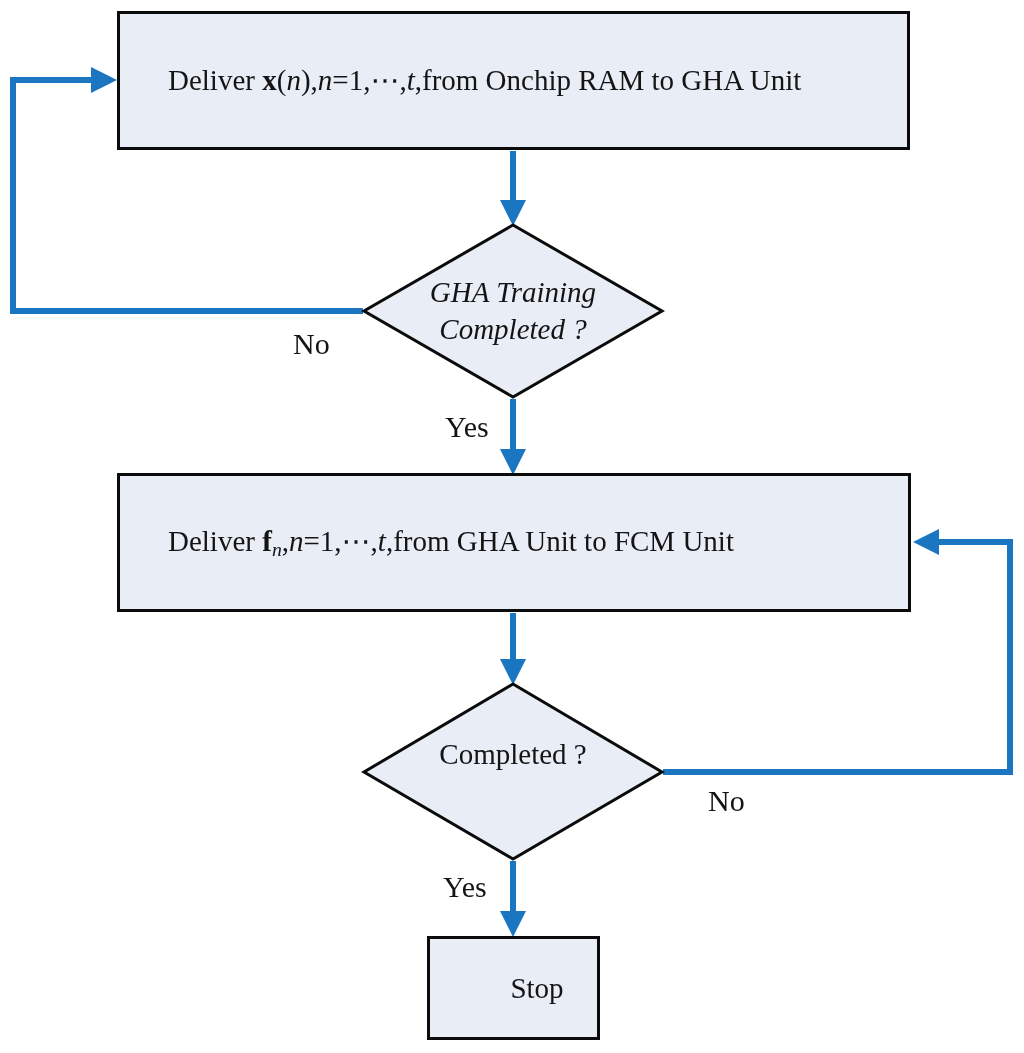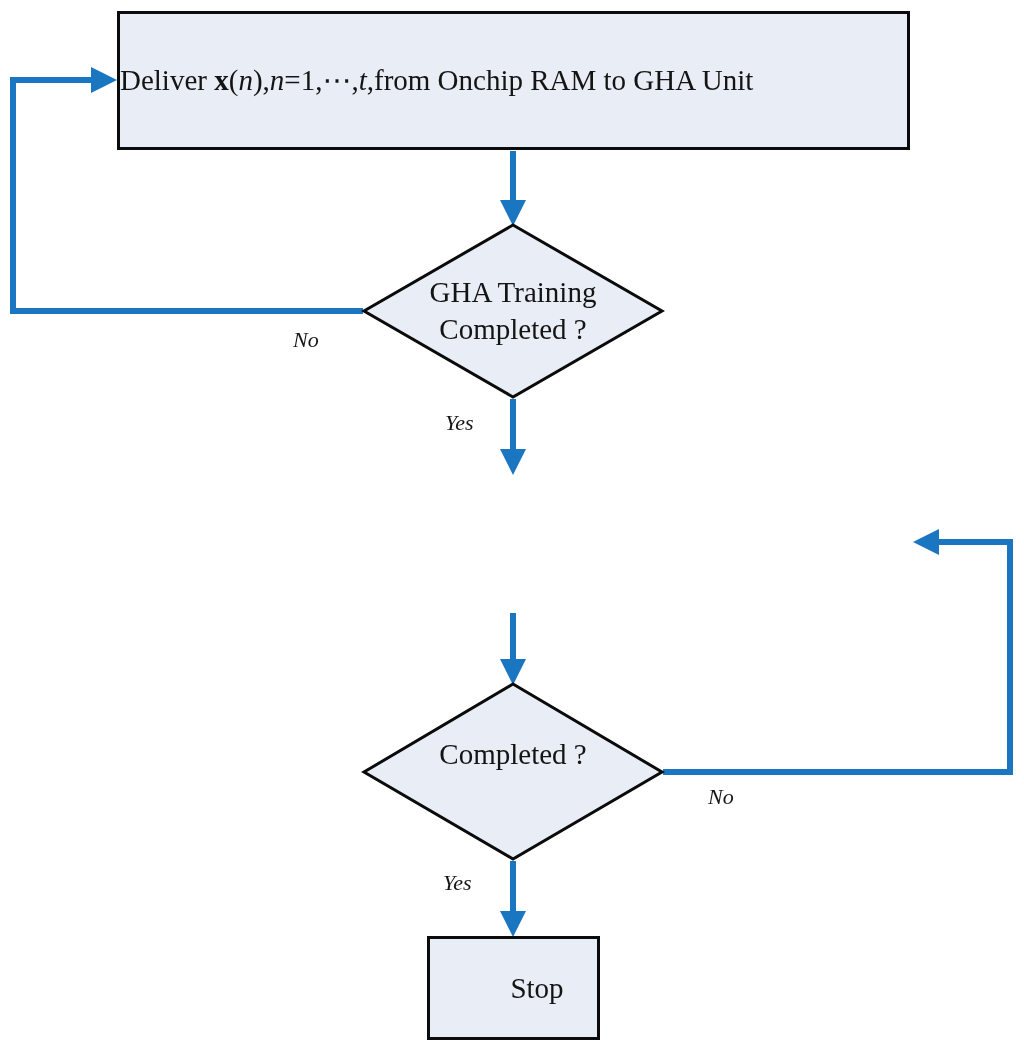--- a/index.html
+++ b/index.html
@@ -24,35 +24,34 @@
   .diamond{fill:var(--node-fill);stroke:var(--node-border);stroke-width:3;}
   .box{
     position:absolute;
     background:var(--node-fill);
     border:3px solid var(--node-border);
     box-sizing:border-box;
     display:flex;align-items:center;
     font-size:29px;
     line-height:1.2;
   }
-  .box.process{}
+  .box.process{padding-left:48px;}
   .box.terminal{justify-content:center;padding-left:47px;}
   .bold{font-weight:bold;}
   .it{font-style:italic;}
   .sub{font-style:italic;font-size:0.68em;vertical-align:-0.25em;}
   .dlabel{
     position:absolute;
     text-align:center;
     font-size:29px;
     line-height:1.28;
   }
   .elabel{
     position:absolute;
-    font-size:22px;
-    font-style:italic;
+    font-size:30px;
   }
 </style>
 </head>
 <body>
 
 <div id="canvas">
 
   <svg id="connectors" viewBox="0 0 1024 1053" xmlns="http://www.w3.org/2000/svg">
 
     <polyline class="edge" points="513,151 513,201"></polyline>
@@ -76,28 +75,33 @@
     <polygon class="diamond" points="513,225 662,311 513,397 364,311"></polygon>
     <polygon class="diamond" points="513,684 662,772 513,859 364,772"></polygon>
   </svg>
 
   <div class="box process" style="left:117px;top:11px;width:793px;height:139px;">
     <div>
       <span>Deliver </span><span class="bold">x</span><span>(</span><span class="it">n</span><span>),</span><span class="it">n</span><span>=1,⋯,</span><span class="it">t</span><span>,from Onchip RAM to GHA Unit</span>
     </div>
   </div>
 
-  <div class="dlabel" style="left:363px;top:274px;width:300px;">
+  <div class="dlabel" style="left:363px;top:274px;width:300px;font-style:italic;">
     <div>GHA Training</div>
     <div>Completed ?</div>
   </div>
 
   <div class="elabel" style="left:293px;top:327px;">No</div>
   <div class="elabel" style="left:445px;top:410px;">Yes</div>
 
+  <div class="box process" style="left:117px;top:473px;width:794px;height:139px;">
+    <div>
+      <span>Deliver </span><span class="bold">f</span><span class="sub">n</span><span>,</span><span class="it">n</span><span>=1,⋯,</span><span class="it">t</span><span>,from GHA Unit to FCM Unit</span>
+    </div>
+  </div>
 
   <div class="dlabel" style="left:363px;top:736px;width:300px;">
     <div>Completed ?</div>
   </div>
 
   <div class="elabel" style="left:708px;top:784px;">No</div>
   <div class="elabel" style="left:443px;top:870px;">Yes</div>
 
   <div class="box terminal" style="left:427px;top:936px;width:173px;height:104px;">
     <span>Stop</span>

